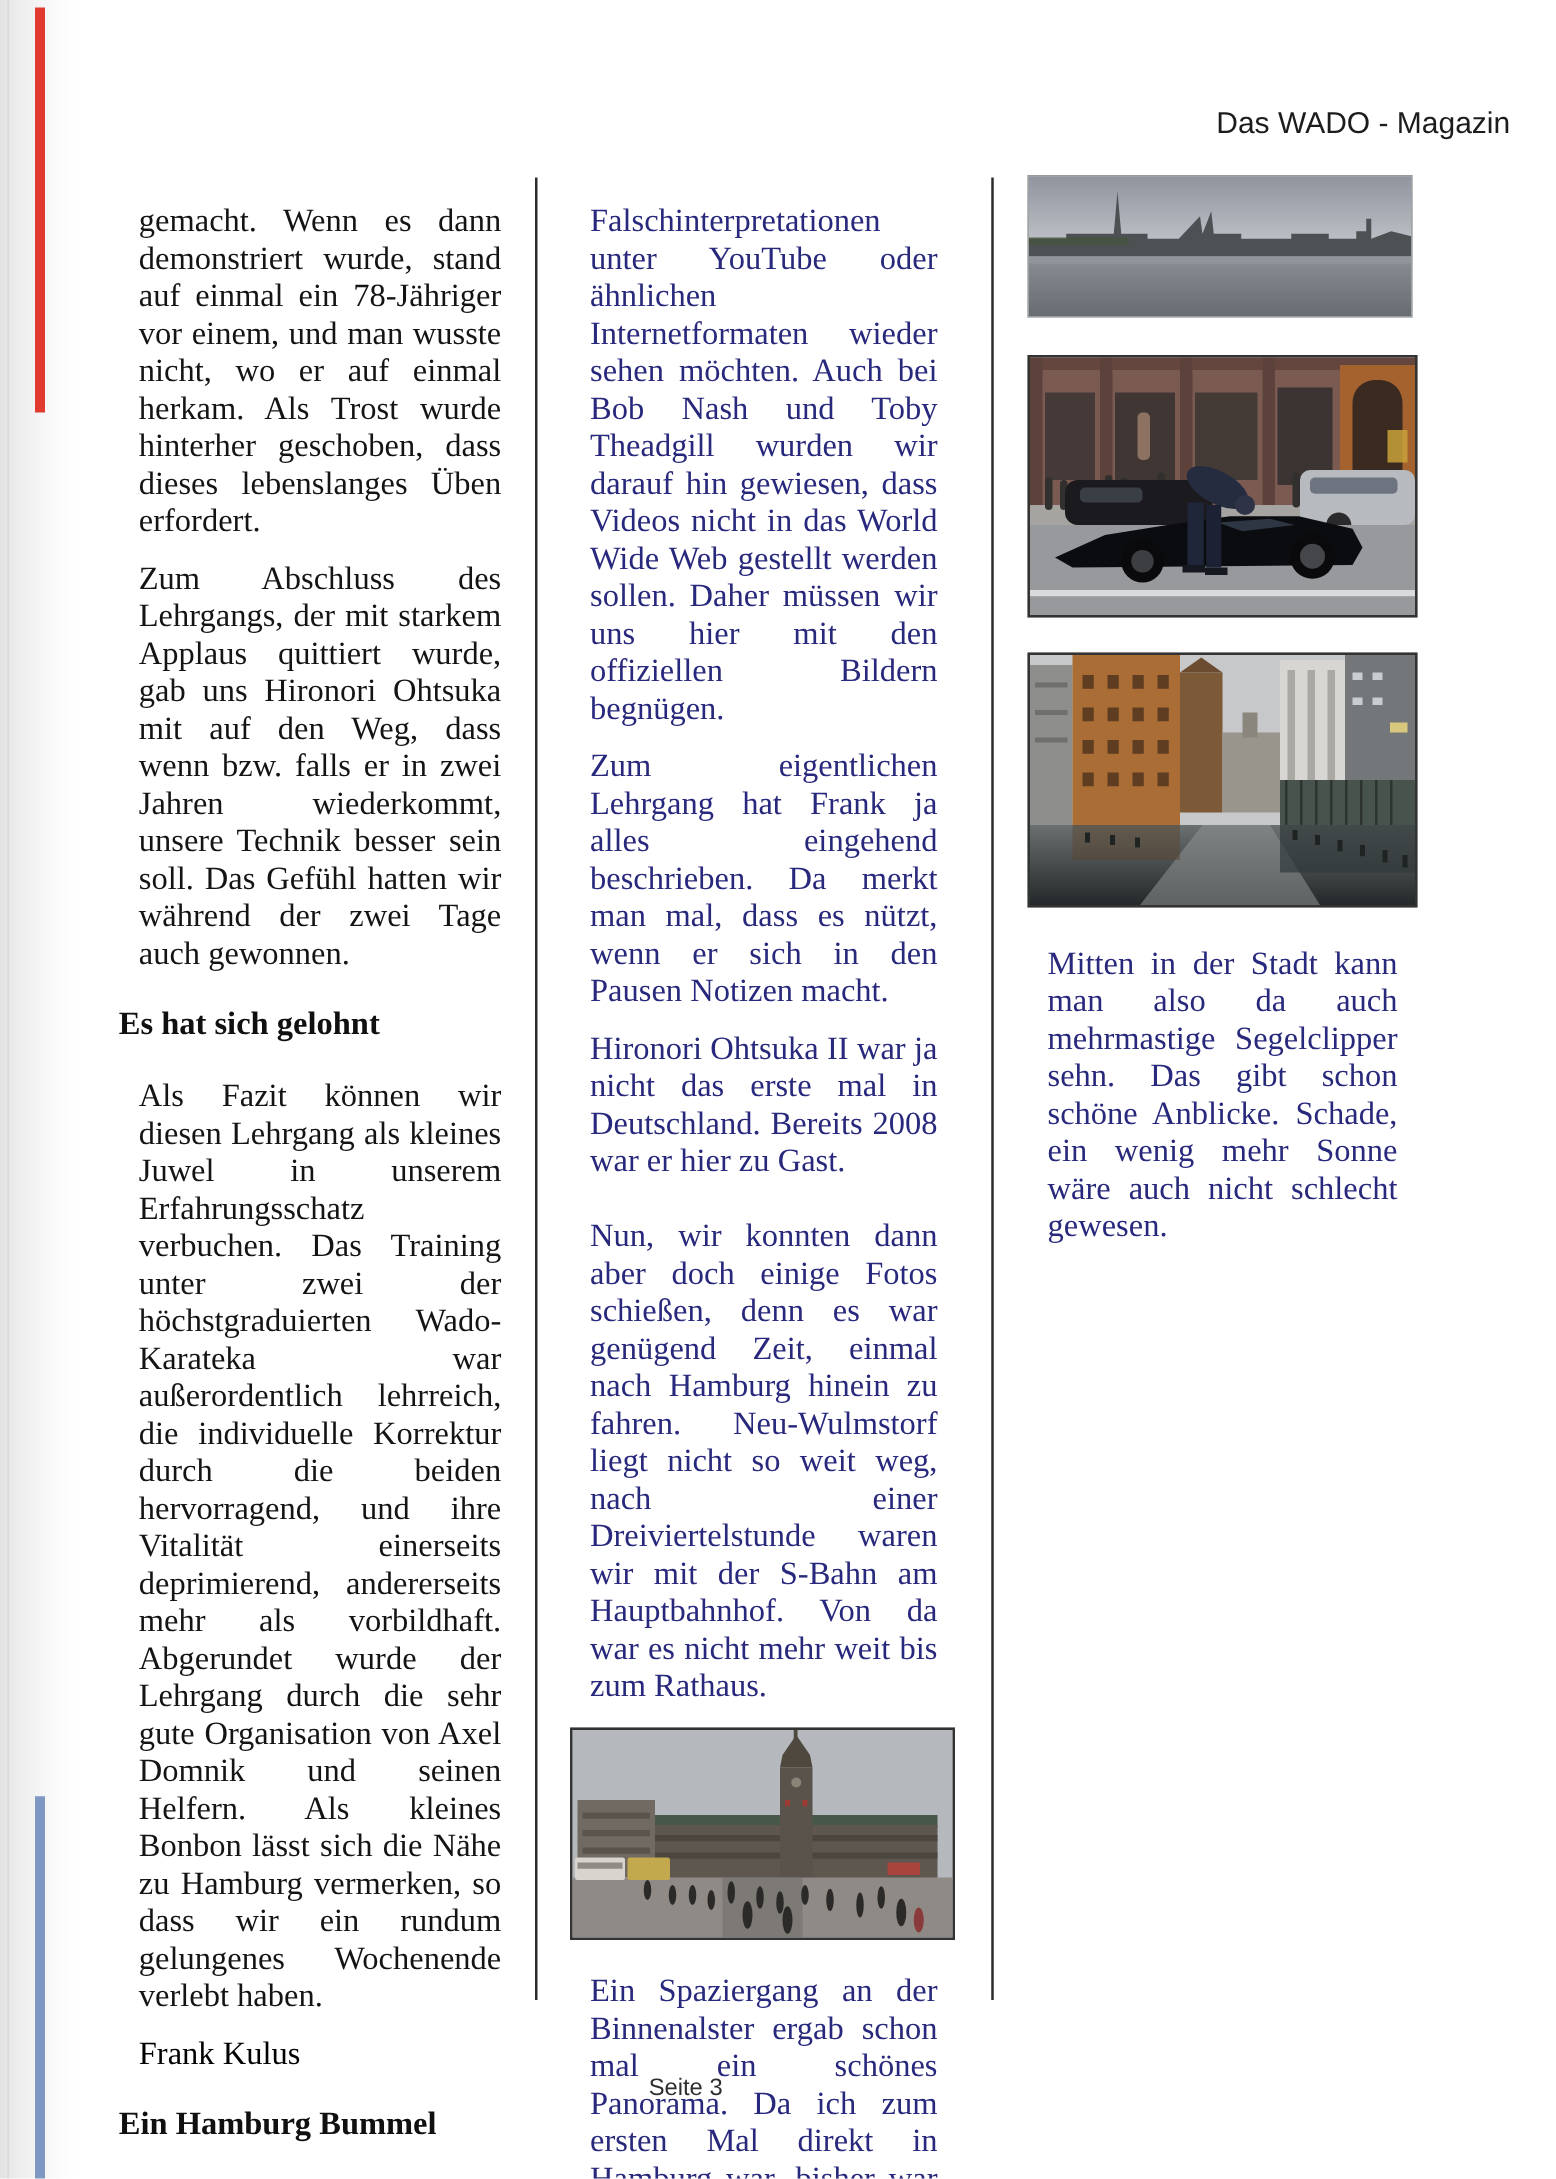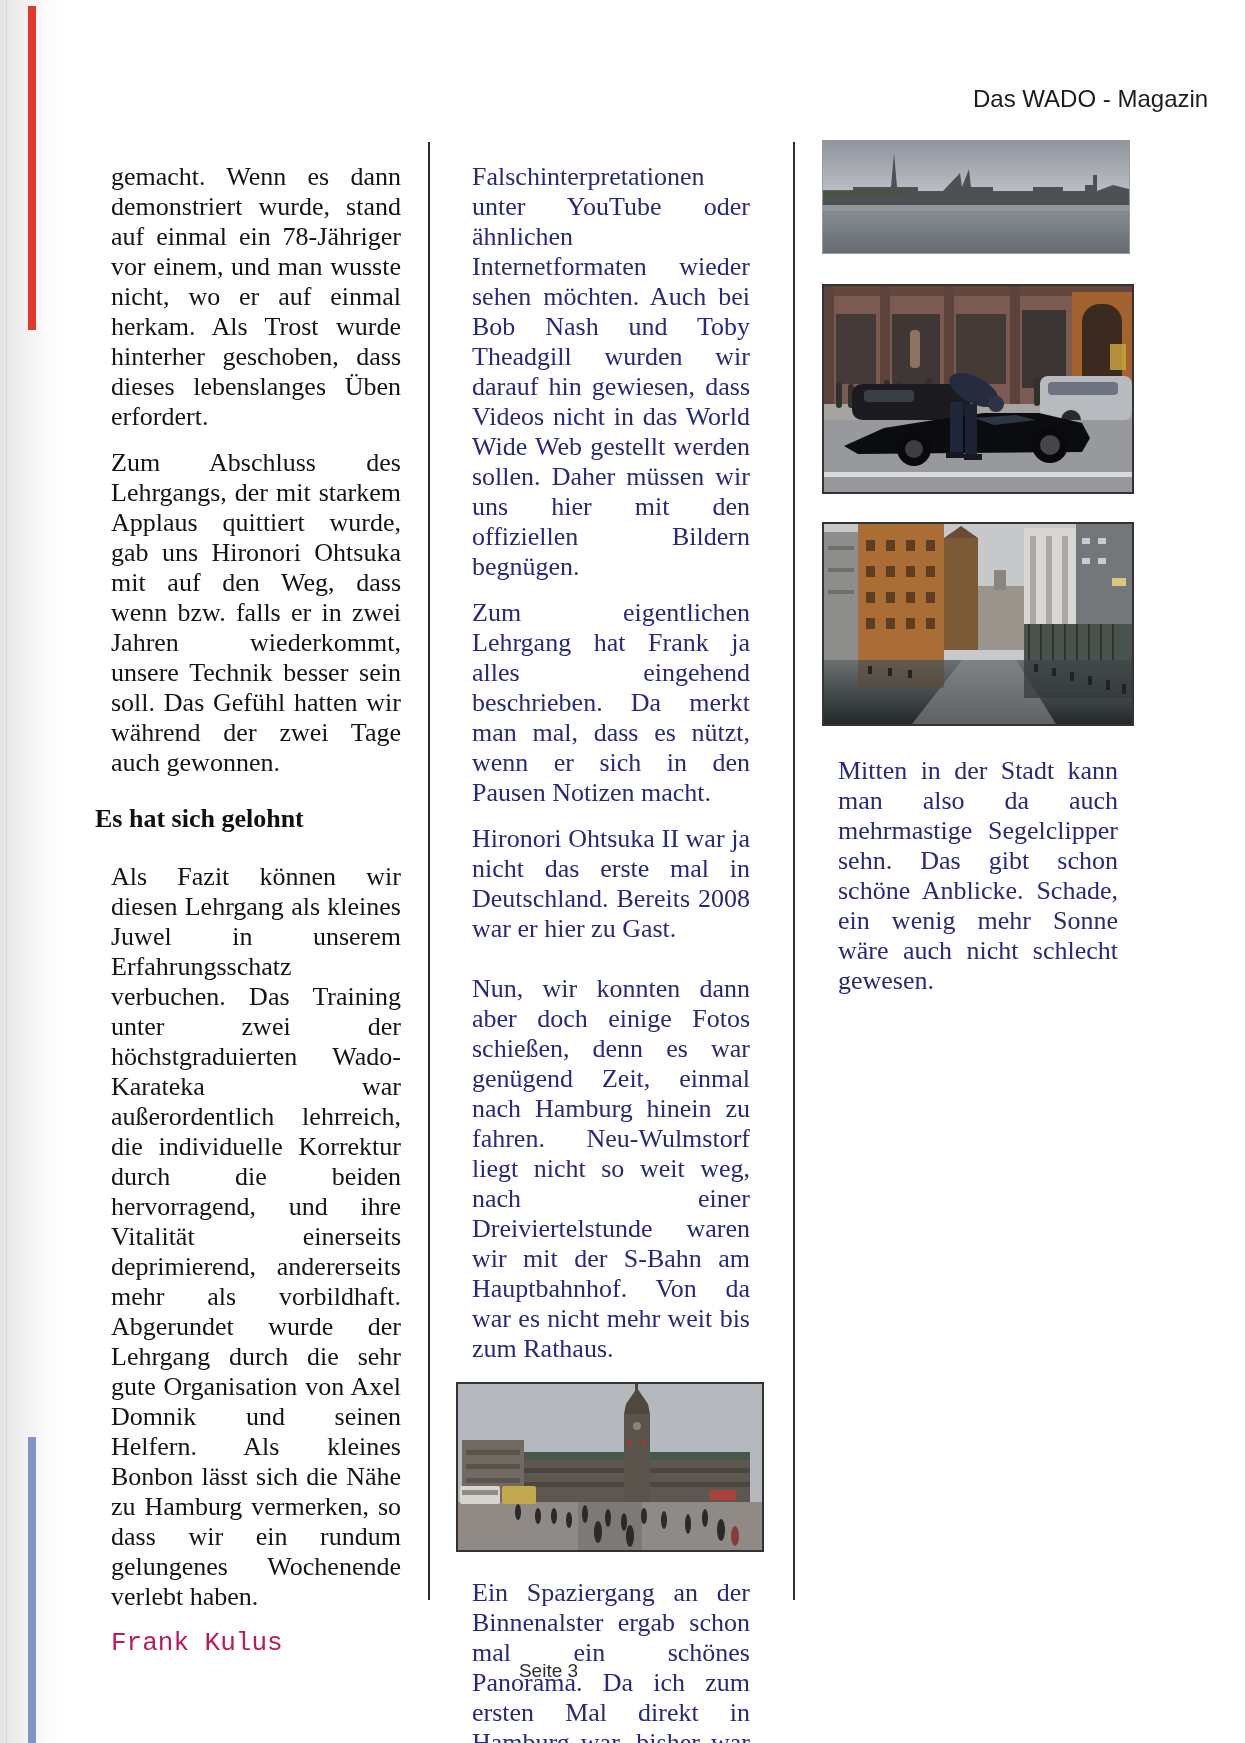--- a/index.html
+++ b/index.html
@@ -17,22 +17,22 @@
   .divider.d1{left:428px;}
   .divider.d2{left:793px;}
   .col{position:absolute;top:146px;}
   .col1{left:95px;width:322px;}
   .col2{left:456px;width:310px;}
   .col3{left:822px;top:140px;width:312px;}
   .col p{margin:16px;text-align:justify;font-size:26px;line-height:30px;}
   .black{color:#141414;}
   .blue{color:#28287c;}
   .col h2{font-size:26px;line-height:30px;margin:26px 0 28px;color:#101010;font-weight:bold;}
-  .byline{font-family:Liberation Mono, monospace;font-size:22px;line-height:26px;
-        margin:26px 0 22px;color:#be185d;text-align:left;}
+  .byline{font-family:Liberation Serif, serif;font-size:22px;line-height:26px;
+        margin:26px 0 22px;color:#000000;text-align:left;}
   .mt{margin-top:30px !important;}
   .photo{box-sizing:border-box;border:2px solid #333333;line-height:0;background:#bbb;}
   .photo svg{display:block;}
   .photo.alster{border:1px solid #9a9a9a;}
   .ph-rathaus{width:308px;margin:18px 0 26px;}
   .ph-alster{width:308px;margin:0 0 30px;}
   .ph-lambo{width:312px;margin:24px 0 28px;}
   .ph-speicher{width:312px;margin:26px 0 30px;}
   .footer{position:absolute;left:0;top:1660px;width:1097px;text-align:center;
         font-family:"Liberation Sans",sans-serif;font-size:19px;color:#2e2e2e;}
@@ -50,20 +50,21 @@
 
   <div class="divider d1"></div>
   <div class="divider d2"></div>
 
   <div class="col col1">
     <p class="black">gemacht. Wenn es dann demonstriert wurde, stand auf einmal ein 78-Jähriger vor einem, und man wusste nicht, wo er auf einmal herkam. Als Trost wurde hinterher geschoben, dass dieses lebenslanges Üben erfordert.</p>
     <p class="black">Zum Abschluss des Lehrgangs, der mit starkem Applaus quittiert wurde, gab uns Hironori Ohtsuka mit auf den Weg, dass wenn bzw. falls er in zwei Jahren wiederkommt, unsere Technik besser sein soll. Das Gefühl hatten wir während der zwei Tage auch gewonnen.</p>
     <h2>Es hat sich gelohnt</h2>
     <p class="black">Als Fazit können wir diesen Lehrgang als kleines Juwel in unserem Erfahrungsschatz verbuchen. Das Training unter zwei der höchstgraduierten Wado-Karateka war außerordentlich lehrreich, die individuelle Korrektur durch die beiden hervorragend, und ihre Vitalität einerseits deprimierend, andererseits mehr als vorbildhaft. Abgerundet wurde der Lehrgang durch die sehr gute Organisation von Axel Domnik und seinen Helfern. Als kleines Bonbon lässt sich die Nähe zu Hamburg vermerken, so dass wir ein rundum gelungenes Wochenende verlebt haben.</p>
     <p class="byline">Frank Kulus</p>
+    <h2>Ein Hamburg Bummel</h2>
   </div>
 
   <div class="col col2">
     <p class="blue">Falschinterpretationen unter YouTube oder ähnlichen Internetformaten wieder sehen möchten. Auch bei Bob Nash und Toby Theadgill wurden wir darauf hin gewiesen, dass Videos nicht in das World Wide Web gestellt werden sollen. Daher müssen wir uns hier mit den offiziellen Bildern begnügen.</p>
     <p class="blue">Zum eigentlichen Lehrgang hat Frank ja alles eingehend beschrieben. Da merkt man mal, dass es nützt, wenn er sich in den Pausen Notizen macht.</p>
     <p class="blue">Hironori Ohtsuka II war ja nicht das erste mal in Deutschland. Bereits 2008 war er hier zu Gast.</p>
     <p class="blue mt">Nun, wir konnten dann aber doch einige Fotos schießen, denn es war genügend Zeit, einmal nach Hamburg hinein zu fahren. Neu-Wulmstorf liegt nicht so weit weg, nach einer Dreiviertelstunde waren wir mit der S-Bahn am Hauptbahnhof. Von da war es nicht mehr weit bis zum Rathaus.</p>
 
     <div class="photo ph-rathaus">
       <svg width="304" height="166" viewBox="0 0 304 166">

